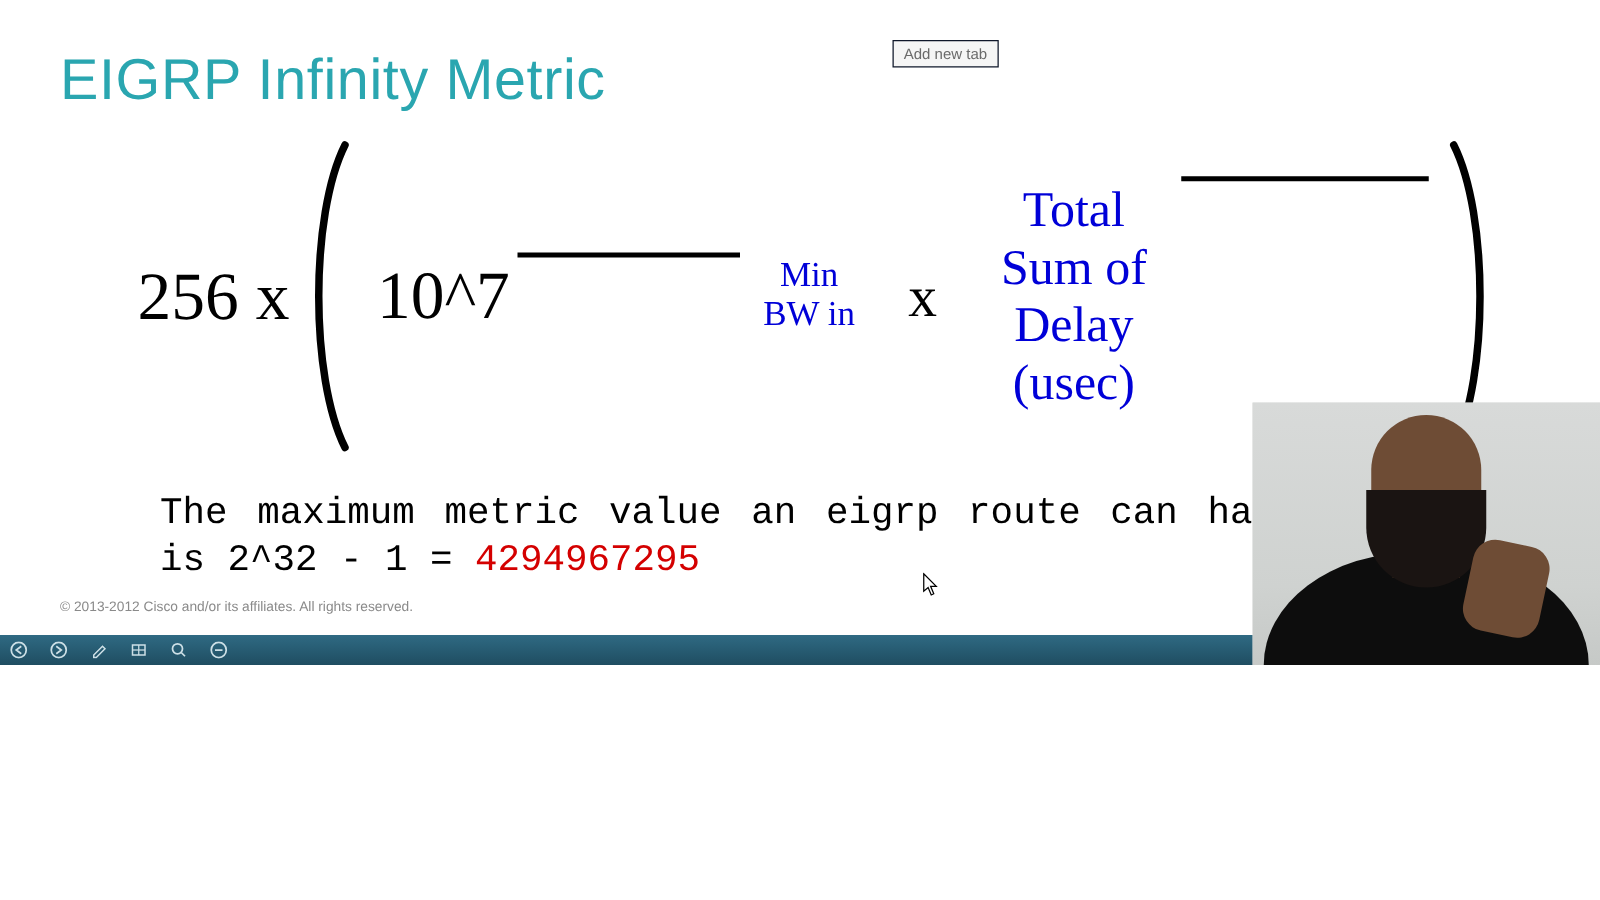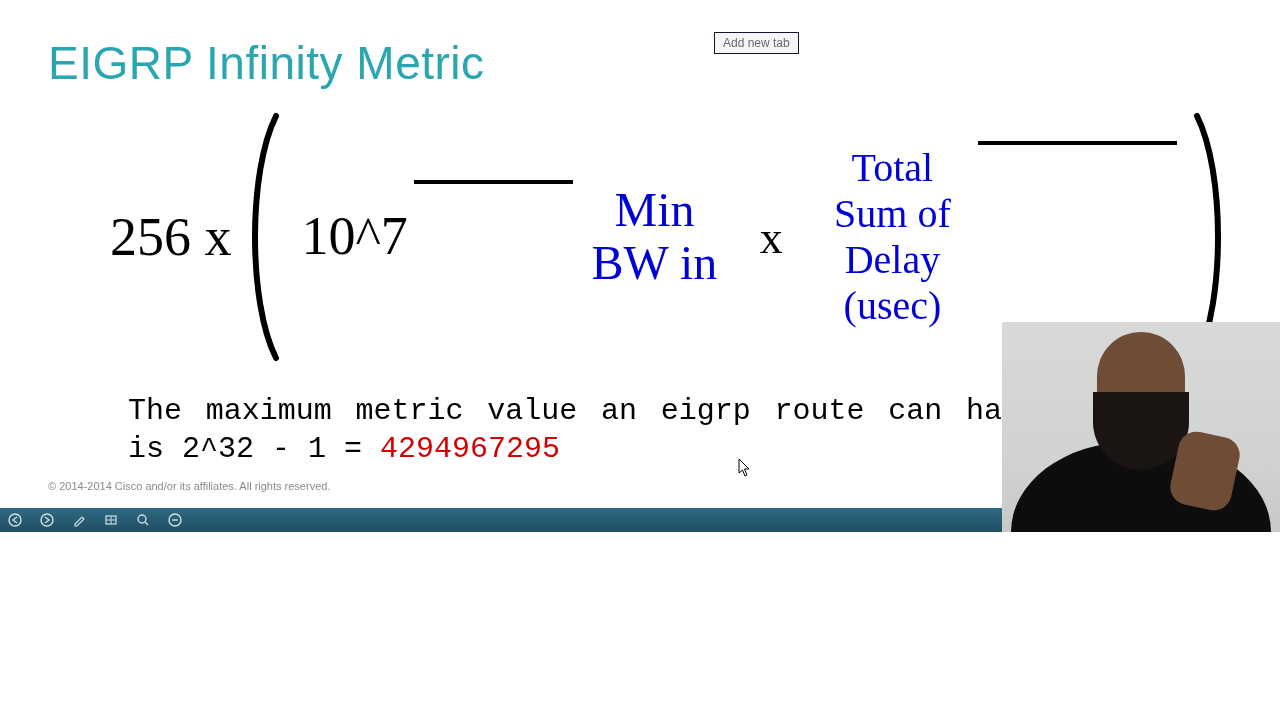--- a/index.html
+++ b/index.html
@@ -75,21 +75,21 @@
     text-align: center;
     line-height: 1.1;
     padding: 4px 6px;
   }
   .frac .bar {
     height: 4px;
     background: #000;
     align-self: stretch;
   }
   .frac1 .num { font-size: 54px; color: #000; }
-  .frac1 .den { font-size: 48px; color: #0000d8; }
+  .frac1 .den { font-size: 28px; color: #0000d8; }
   .frac1 .bar { width: 230px; margin: 0 auto; }
   .f-x {
     font-size: 46px;
     color: #000;
     padding: 0 14px;
   }
   .frac2 .num { font-size: 40px; color: #0000d8; line-height: 1.15; }
   .frac2 .den { font-size: 54px; color: #000; }
   .frac2 .bar { width: 260px; margin: 0 auto; }
 
@@ -260,21 +260,21 @@
   <div class="statement">
     <span>The maximum metric value an eigrp route can have is 2^32 - 1 = </span><span class="red">4294967295</span>
   </div>
 
   <div class="cursor">
     <svg width="14" height="20" viewBox="0 0 14 20">
       <path d="M1 1 L1 15 L4.5 12 L7 18 L9 17 L6.5 11 L11 11 Z" fill="#fff" stroke="#000" stroke-width="1"></path>
     </svg>
   </div>
 
-  <div class="copyright">© 2014-2014  Cisco and/or its affiliates. All rights reserved.</div>
+  <div class="copyright">© 2013-2012  Cisco and/or its affiliates. All rights reserved.</div>
 
   <div class="bottom-bar">
     <span class="bb-icon">
       <svg width="14" height="14">
           <circle cx="7" cy="7" r="6" fill="none" stroke="#dfeef3" stroke-width="1.4"></circle>
           <path d="M9 4 L5 7 L9 10" stroke="#dfeef3" stroke-width="1.4" fill="none"></path>
         </svg>
     </span>
     <span class="bb-icon">
       <svg width="14" height="14">

